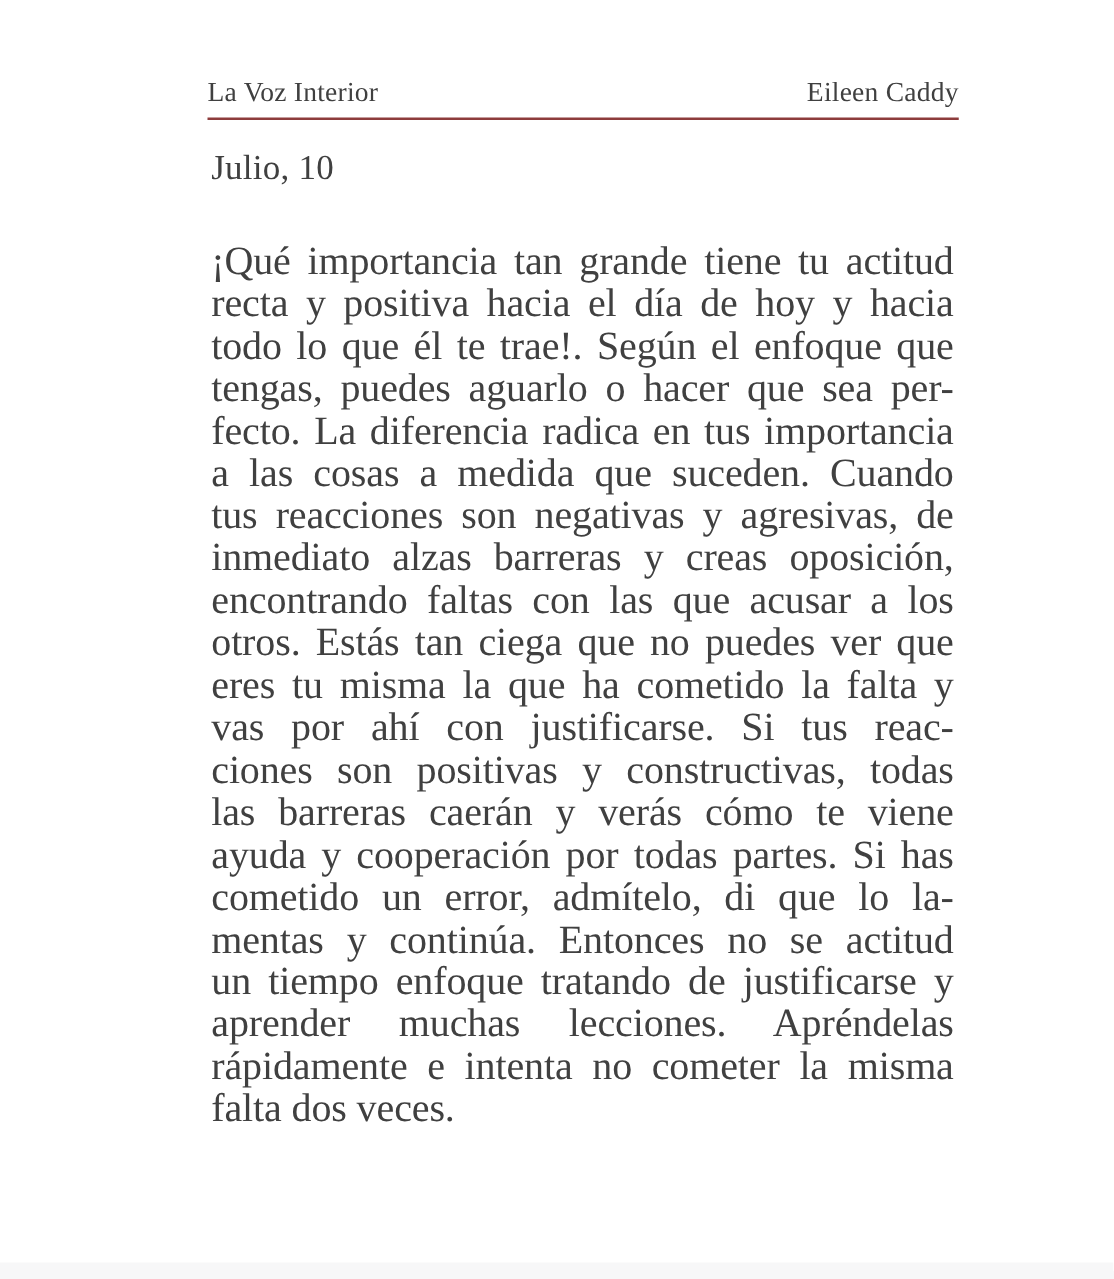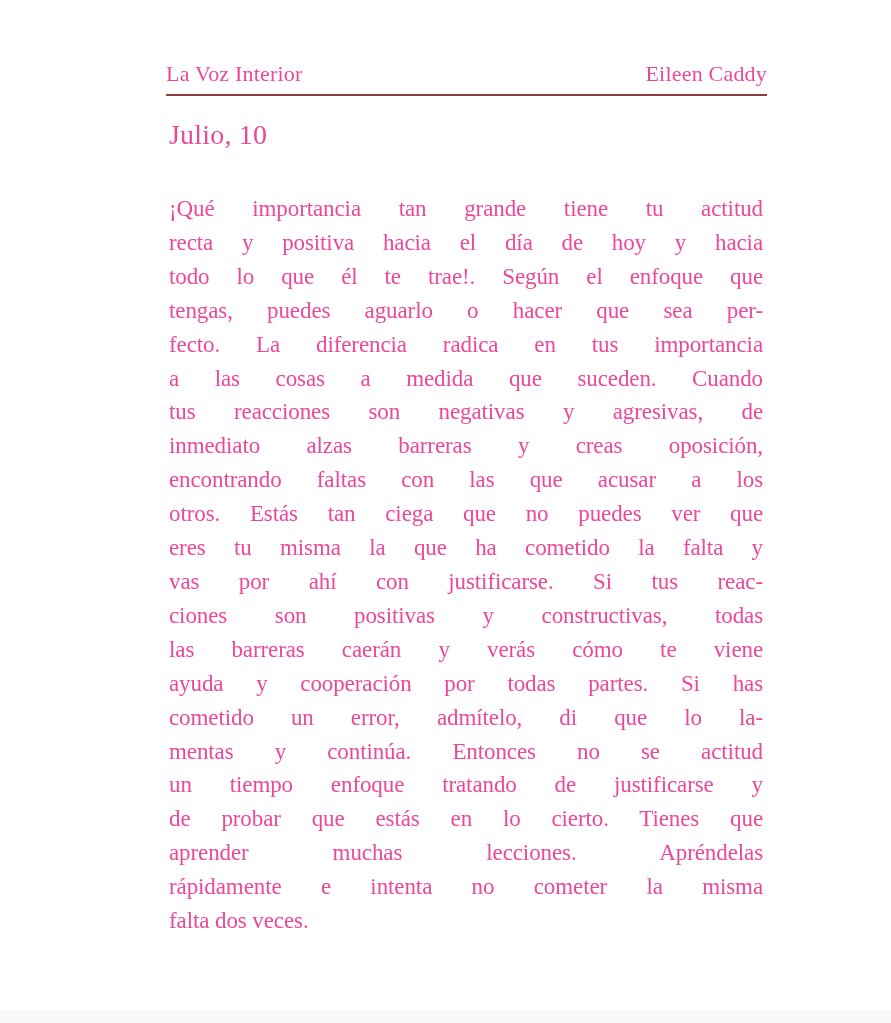--- a/index.html
+++ b/index.html
@@ -39,21 +39,21 @@
     margin: 0;
     font-size: 28px;
     font-weight: 400;
     letter-spacing: 0.2px;
   }
   .body-text {
     position: absolute;
     left: 169px;
     top: 192px;
     width: 594px;
-    font-size: 23px;
+    font-size: 32px;
     line-height: 33.9px;
     letter-spacing: -0.1px;
   }
   .line {
     text-align: justify;
     text-align-last: justify;
     white-space: normal;
   }
   .line.last {
     text-align: justify;
@@ -64,21 +64,21 @@
     left: 0;
     bottom: 0;
     width: 100%;
     height: 13px;
     background: #f7f7f8;
   }
 </style>
 </head>
 <body>
 
-<div class="page" style="color: #ec4899; background: rgb(255, 255, 255);">
+<div class="page" style="color: #404040; background: rgb(255, 255, 255);">
 
   <header class="page-header" style="border-bottom-color: rgb(141, 60, 60);">
     <span class="running-title">La Voz Interior</span>
     <span class="author-name">Eileen Caddy</span>
   </header>
 
   <h1 class="date-heading">Julio, 10</h1>
 
   <div class="body-text">
       <div class="line">¡Qué importancia tan grande tiene tu actitud</div>
@@ -92,21 +92,20 @@
       <div class="line">encontrando faltas con las que acusar a los</div>
       <div class="line">otros. Estás tan ciega que no puedes ver que</div>
       <div class="line">eres tu misma la que ha cometido la falta y</div>
       <div class="line">vas por ahí con justificarse. Si tus reac-</div>
       <div class="line">ciones son positivas y constructivas, todas</div>
       <div class="line">las barreras caerán y verás cómo te viene</div>
       <div class="line">ayuda y cooperación por todas partes. Si has</div>
       <div class="line">cometido un error, admítelo, di que lo la-</div>
       <div class="line">mentas y continúa. Entonces no se actitud</div>
       <div class="line">un tiempo enfoque tratando de justificarse y</div>
-      <div class="line">de probar que estás en lo cierto. Tienes que</div>
       <div class="line">aprender muchas lecciones. Apréndelas</div>
       <div class="line">rápidamente e intenta no cometer la misma</div>
       <div class="line last">falta dos veces.</div>
     </div>
 
   <div class="bottom-edge"></div>
 
 </div>
 
 </body></html>

